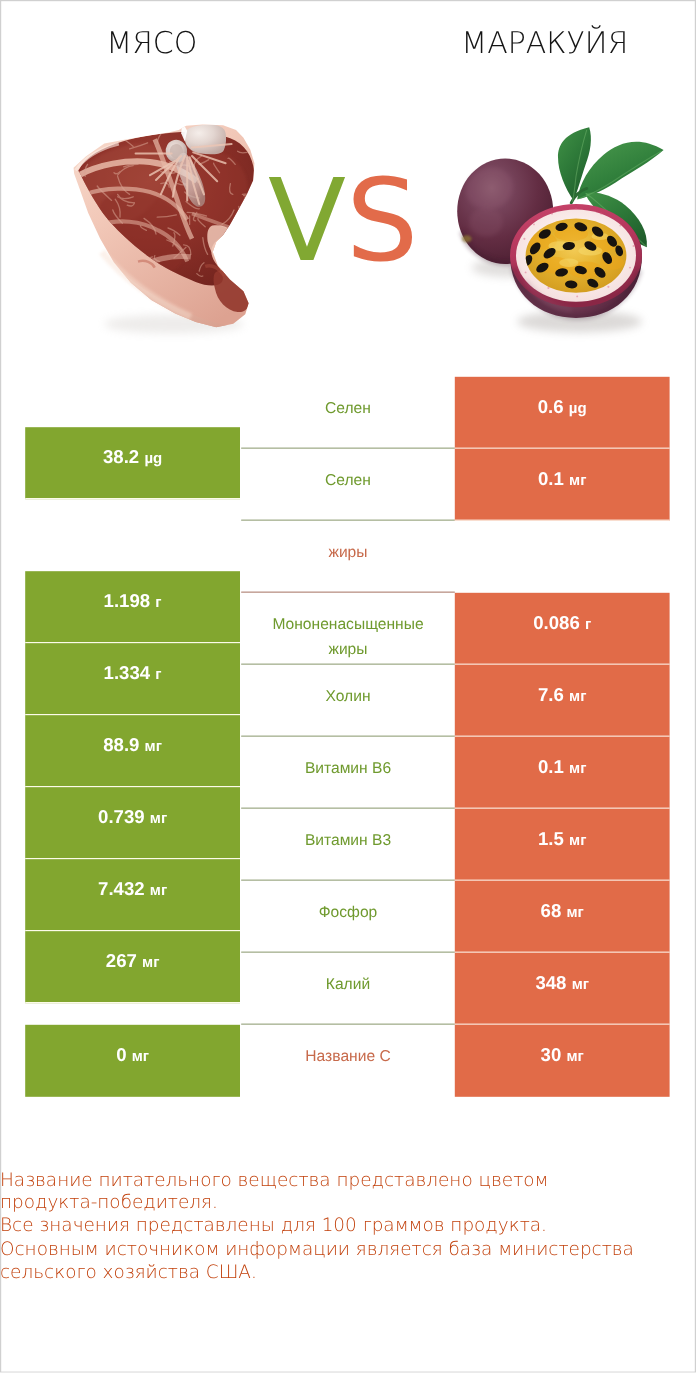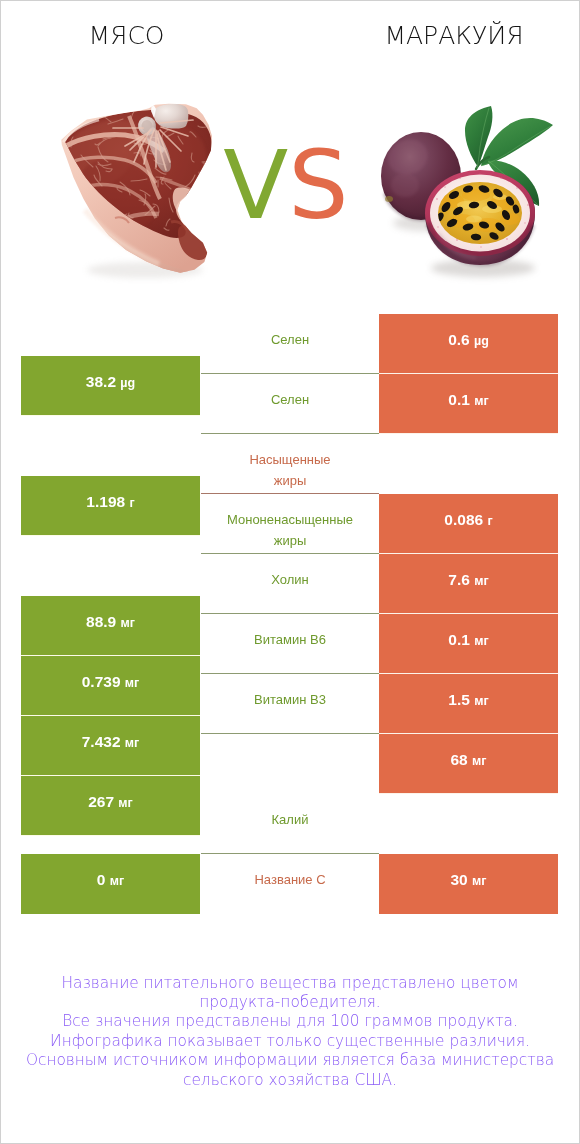--- a/index.html
+++ b/index.html
@@ -23,21 +23,21 @@
   .row:not(:last-child) .c-left{border-bottom:1.5px solid #fcfbe8;margin-top:42px;}
   .row:not(:last-child) .c-right{border-bottom:1.5px solid #fdf3e9;}
   .row:not(:last-child) .c-mid{border-bottom:1.2px solid #8d9b72;}
   .row.w-r:not(:last-child) .c-mid{border-bottom:1.2px solid #a87768;}
   .val{font-size:15.5px;font-weight:700;letter-spacing:0;white-space:nowrap;line-height:21px;}
   .val .u{font-size:12.5px;font-weight:700;}
   .name{font-size:13px;line-height:21px;white-space:normal;display:block;}
   .name.win-l{color:#6f9a2e;}
   .name.win-r{color:#c76a4b;}
   .name .l2{display:block;white-space:nowrap;}
-  .footer{position:absolute;left:0;top:973.5px;width:580px;text-align:center;color:#8b5cf6;font-family:"DejaVu Sans",sans-serif;font-weight:300;font-size:15.35px;line-height:19.4px;}
+  .footer{position:absolute;left:0;top:973.5px;width:580px;text-align:left;color:#c2410c;font-family:"DejaVu Sans",sans-serif;font-weight:300;font-size:15.35px;line-height:19.4px;}
 </style>
 </head>
 <body>
 
 <div class="page">
   <div class="page-border"></div>
   <div class="titles">
     <div class="title t-left">Мясо</div>
     <div class="title t-right">Маракуйя</div>
   </div>
@@ -366,26 +366,28 @@
         <div class="cell c-right">
           <span class="val">0.1 <span class="u">мг</span></span>
         </div>
       </div>
       <div class="row w-r">
         <div class="cell c-left">
           <span class="val">1.198 <span class="u">г</span></span>
         </div>
         <div class="cell c-mid">
           <span class="name win-r">
-            <span class="l2">Насыщенные</span>
             <span class="l2">жиры</span>
           </span>
         </div>
       </div>
       <div class="row">
+        <div class="cell c-left">
+          <span class="val">1.334 <span class="u">г</span></span>
+        </div>
         <div class="cell c-mid">
           <span class="name win-l">
             <span class="l2">Мононенасыщенные</span>
             <span class="l2">жиры</span>
           </span>
         </div>
         <div class="cell c-right">
           <span class="val">0.086 <span class="u">г</span></span>
         </div>
       </div>
@@ -425,46 +427,53 @@
           </span>
         </div>
         <div class="cell c-right">
           <span class="val">1.5 <span class="u">мг</span></span>
         </div>
       </div>
       <div class="row">
         <div class="cell c-left">
           <span class="val">267 <span class="u">мг</span></span>
         </div>
+        <div class="cell c-mid">
+          <span class="name win-l">
+            <span class="l2">Фосфор</span>
+          </span>
+        </div>
         <div class="cell c-right">
           <span class="val">68 <span class="u">мг</span></span>
         </div>
       </div>
       <div class="row">
         <div class="cell c-mid">
           <span class="name win-l">
             <span class="l2">Калий</span>
           </span>
+        </div>
+        <div class="cell c-right">
+          <span class="val">348 <span class="u">мг</span></span>
         </div>
       </div>
       <div class="row w-r">
         <div class="cell c-left">
           <span class="val">0 <span class="u">мг</span></span>
         </div>
         <div class="cell c-mid">
           <span class="name win-r">
             <span class="l2">Название C</span>
           </span>
         </div>
         <div class="cell c-right">
           <span class="val">30 <span class="u">мг</span></span>
         </div>
       </div>
     </div>
   <div class="footer" id="footer">
       <div>Название питательного вещества представлено цветом</div>
       <div>продукта-победителя.</div>
       <div>Все значения представлены для 100 граммов продукта.</div>
-      <div>Инфографика показывает только существенные различия.</div>
       <div>Основным источником информации является база министерства</div>
       <div>сельского хозяйства США.</div>
     </div>
 </div>
 
 </body></html>

